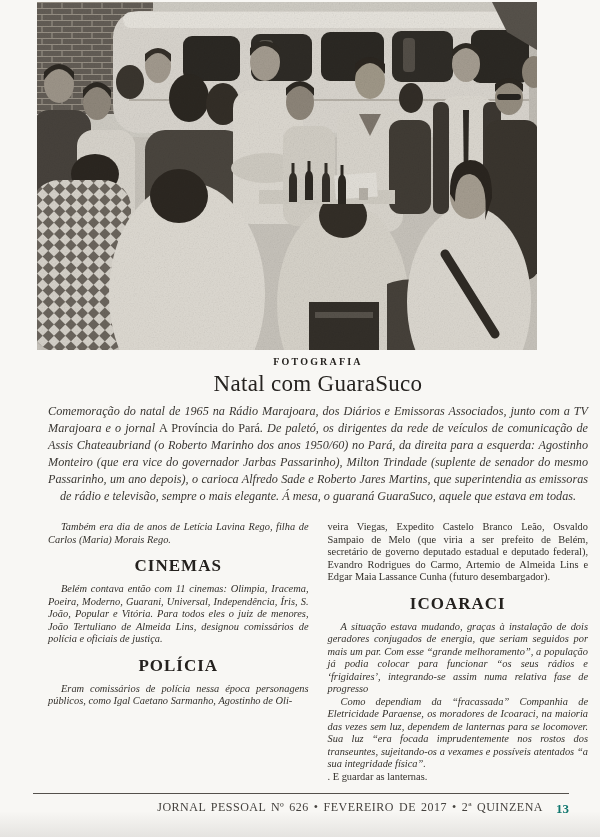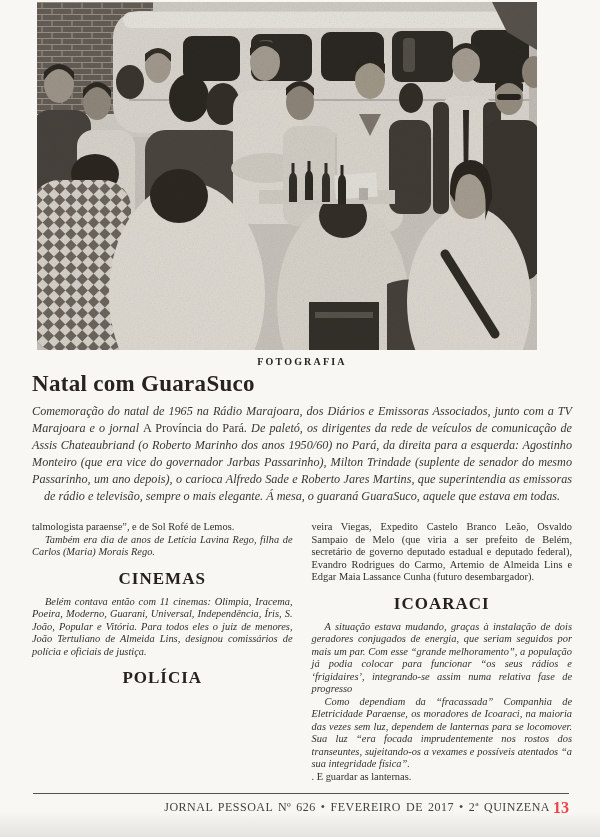--- a/index.html
+++ b/index.html
@@ -2,38 +2,38 @@
 <html><head>
 <meta charset="utf-8">
 <style>
   html,body{margin:0;padding:0;}
   body{width:600px;height:837px;background:#e9e7e3;font-family:"Liberation Serif", serif;}
   .page{position:relative;width:600px;height:837px;background:#f8f7f4;overflow:hidden;color:#2f2c28;}
   .page::after{content:"";position:absolute;left:0;right:0;bottom:0;height:26px;
     background:linear-gradient(to bottom, rgba(60,55,50,0), rgba(60,55,50,0.10));pointer-events:none;}
   .photo{position:absolute;top:2px;left:37px;width:500px;height:348px;margin:0;background:#c9c5bd;}
   .photo svg{display:block;width:100%;height:100%;}
-  .content{position:absolute;top:352px;left:32px;width:540px;}
+  .content{position:absolute;top:352px;left:48px;width:540px;}
   .kicker{margin-top:4px;text-align:center;font-weight:bold;font-size:10px;line-height:11px;
     letter-spacing:2.2px;color:#262320;}
-  .title{margin:4px 0 7px;font-weight:bold;font-size:23px;line-height:25px;
+  .title{margin:4px 0 7px;text-align:center;font-weight:normal;font-size:23px;line-height:25px;
     letter-spacing:0.3px;color:#262320;}
   .caption{margin:7px 0 9px;font-style:italic;font-size:12.2px;line-height:17px;
     text-align:justify;text-align-last:center;color:#3a3733;}
   .caption .roman{font-style:normal;}
   .columns{display:flex;gap:19px;margin-top:16px;}
   .col{flex:1;font-size:10.4px;line-height:12.5px;text-align:justify;color:#33302b;}
   .col p{margin:0;}
   .col p.indent{text-indent:13px;font-style:italic;}
   .col h2{margin:14px 0 11px;text-align:center;font-size:17px;line-height:12px;
     font-weight:bold;letter-spacing:1px;color:#24211e;}
   .footer{position:absolute;top:793px;left:33px;width:536px;border-top:1px solid #55514c;
     padding-top:3px;text-align:right;}
   .footer-line{font-size:12px;letter-spacing:0.5px;word-spacing:1.5px;color:#45423e;}
-  .pageno{font-size:16px;font-weight:bold;color:#ef4444;margin-left:3px;position:relative;top:2px;}
+  .pageno{font-size:13px;font-weight:bold;color:#0f766e;margin-left:13px;position:relative;top:2px;}
 </style>
 </head>
 <body>
 
 <div class="page">
 
   <figure class="photo">
     <svg viewBox="0 0 500 348" preserveAspectRatio="none">
       <defs>
         <pattern id="bricks" width="20" height="12" patternUnits="userSpaceOnUse">
@@ -152,25 +152,25 @@
     </svg>
   </figure>
 
   <main class="content">
     <div class="kicker">FOTOGRAFIA</div>
     <h1 class="title">Natal com GuaraSuco</h1>
     <p class="caption"><span>Comemoração do natal de 1965 na Rádio Marajoara, dos Diários e Emissoras Associados, junto com a TV Marajoara e o jornal </span><span class="roman">A Província do Pará</span><span>. De paletó, os dirigentes da rede de veículos de comunicação de Assis Chateaubriand (o Roberto Marinho dos anos 1950/60) no Pará, da direita para a esquerda: Agostinho Monteiro (que era vice do governador Jarbas Passarinho), Milton Trindade (suplente de senador do mesmo Passarinho, um ano depois), o carioca Alfredo Sade e Roberto Jares Martins, que superintendia as emissoras de rádio e televisão, sempre o mais elegante. Á mesa, o guaraná GuaraSuco, aquele que estava em todas.</span></p>
 
     <div class="columns">
       <div class="col">
-        <p>talmologista paraense”, e de Sol Rofé de Lemos.</p>
         <p class="indent">Também era dia de anos de Letícia Lavina Rego, filha de Carlos (Maria) Morais Rego.</p>
         <h2>CINEMAS</h2>
         <p class="indent">Belém contava então com 11 cinemas: Olimpia, Iracema, Poeira, Moderno, Guarani, Universal, Independência, Íris, S. João, Popular e Vitória. Para todos eles o juiz de menores, João Tertuliano de Almeida Lins, designou comissários de polícia e oficiais de justiça.</p>
         <h2>POLÍCIA</h2>
+        <p class="indent">Eram comissários de polícia nessa época personagens públicos, como Igal Caetano Sarmanho, Agostinho de Oli-</p>
       </div>
       <div class="col">
         <p>veira Viegas, Expedito Castelo Branco Leão, Osvaldo Sampaio de Melo (que viria a ser prefeito de Belém, secretário de governo deputado estadual e deputado federal), Evandro Rodrigues do Carmo, Artemio de Almeida Lins e Edgar Maia Lassance Cunha (futuro desembargador).</p>
         <h2>ICOARACI</h2>
         <p class="indent">A situação estava mudando, graças à instalação de dois geradores conjugados de energia, que seriam seguidos por mais um par. Com esse “grande melhoramento”, a população já podia colocar para funcionar “os seus rádios e ‘frigidaires’, integrando-se assim numa relativa fase de progresso</p>
         <p class="indent">Como dependiam da “fracassada” Companhia de Eletricidade Paraense, os moradores de Icoaraci, na maioria das vezes sem luz, dependem de lanternas para se locomover. Sua luz “era focada imprudentemente nos rostos dos transeuntes, sujeitando-os a vexames e possíveis atentados “a sua integridade física”.</p>
         <p>. E guardar as lanternas.</p>
       </div>
     </div>
   </main>

